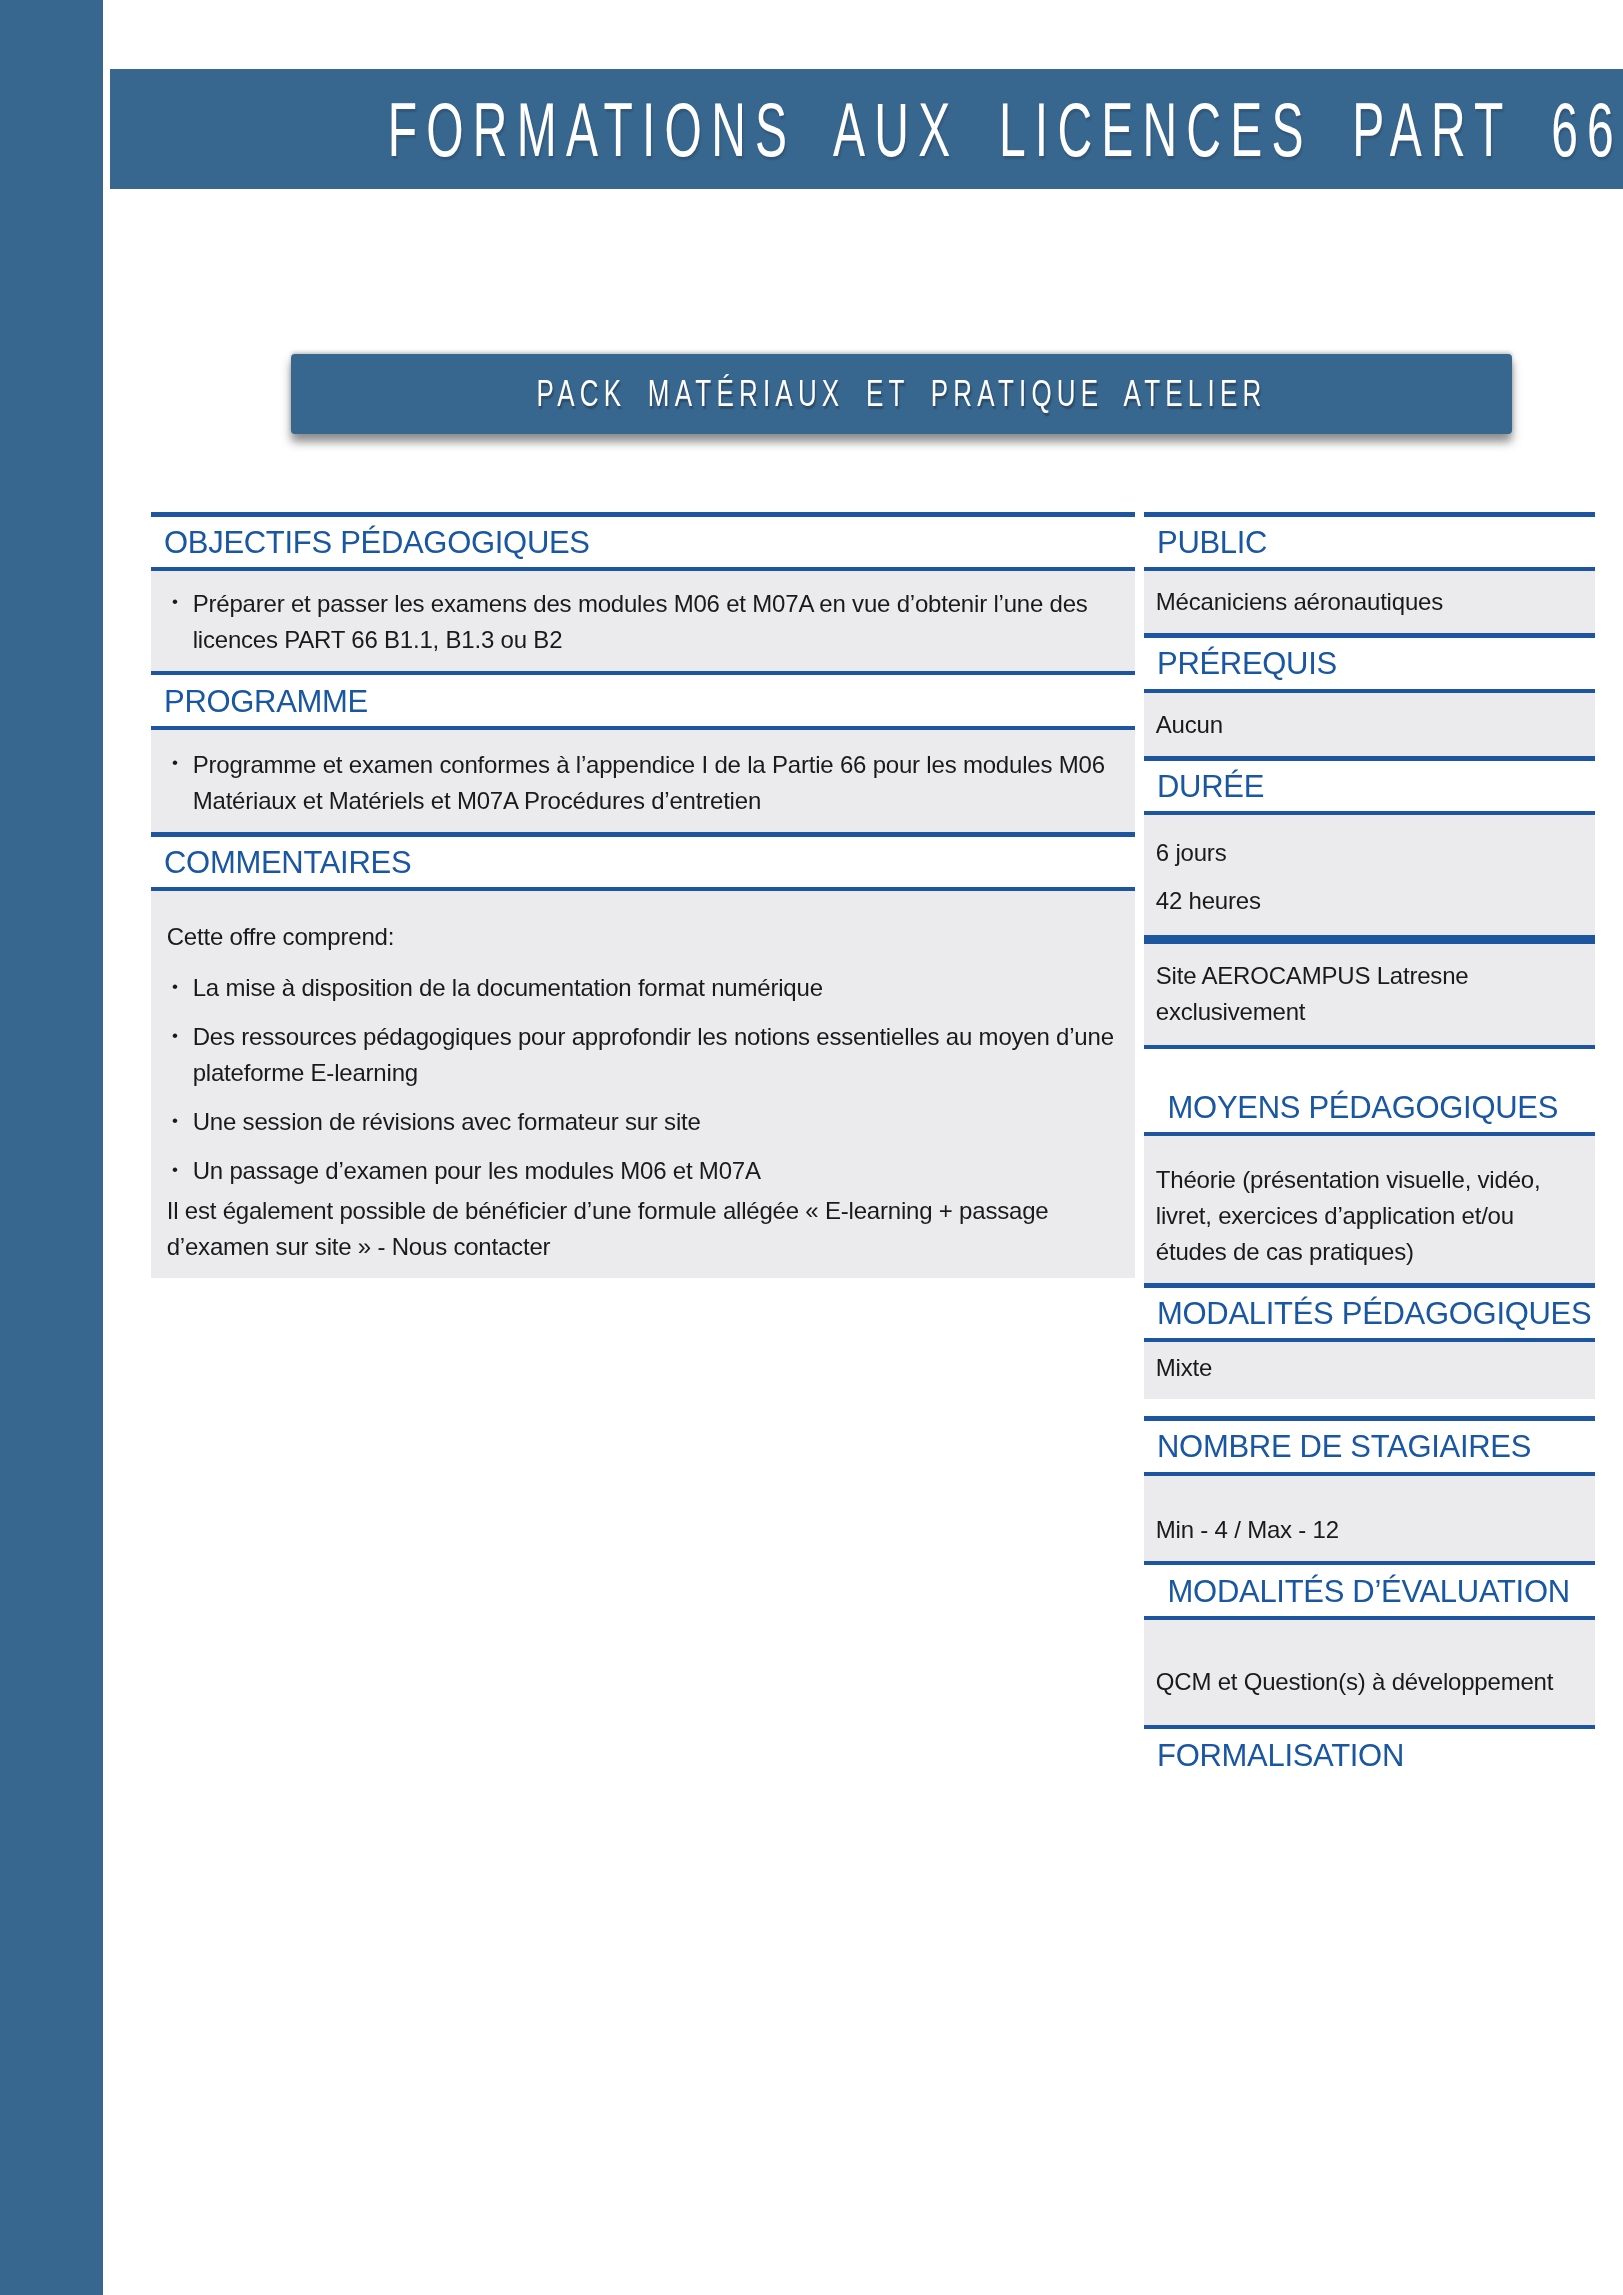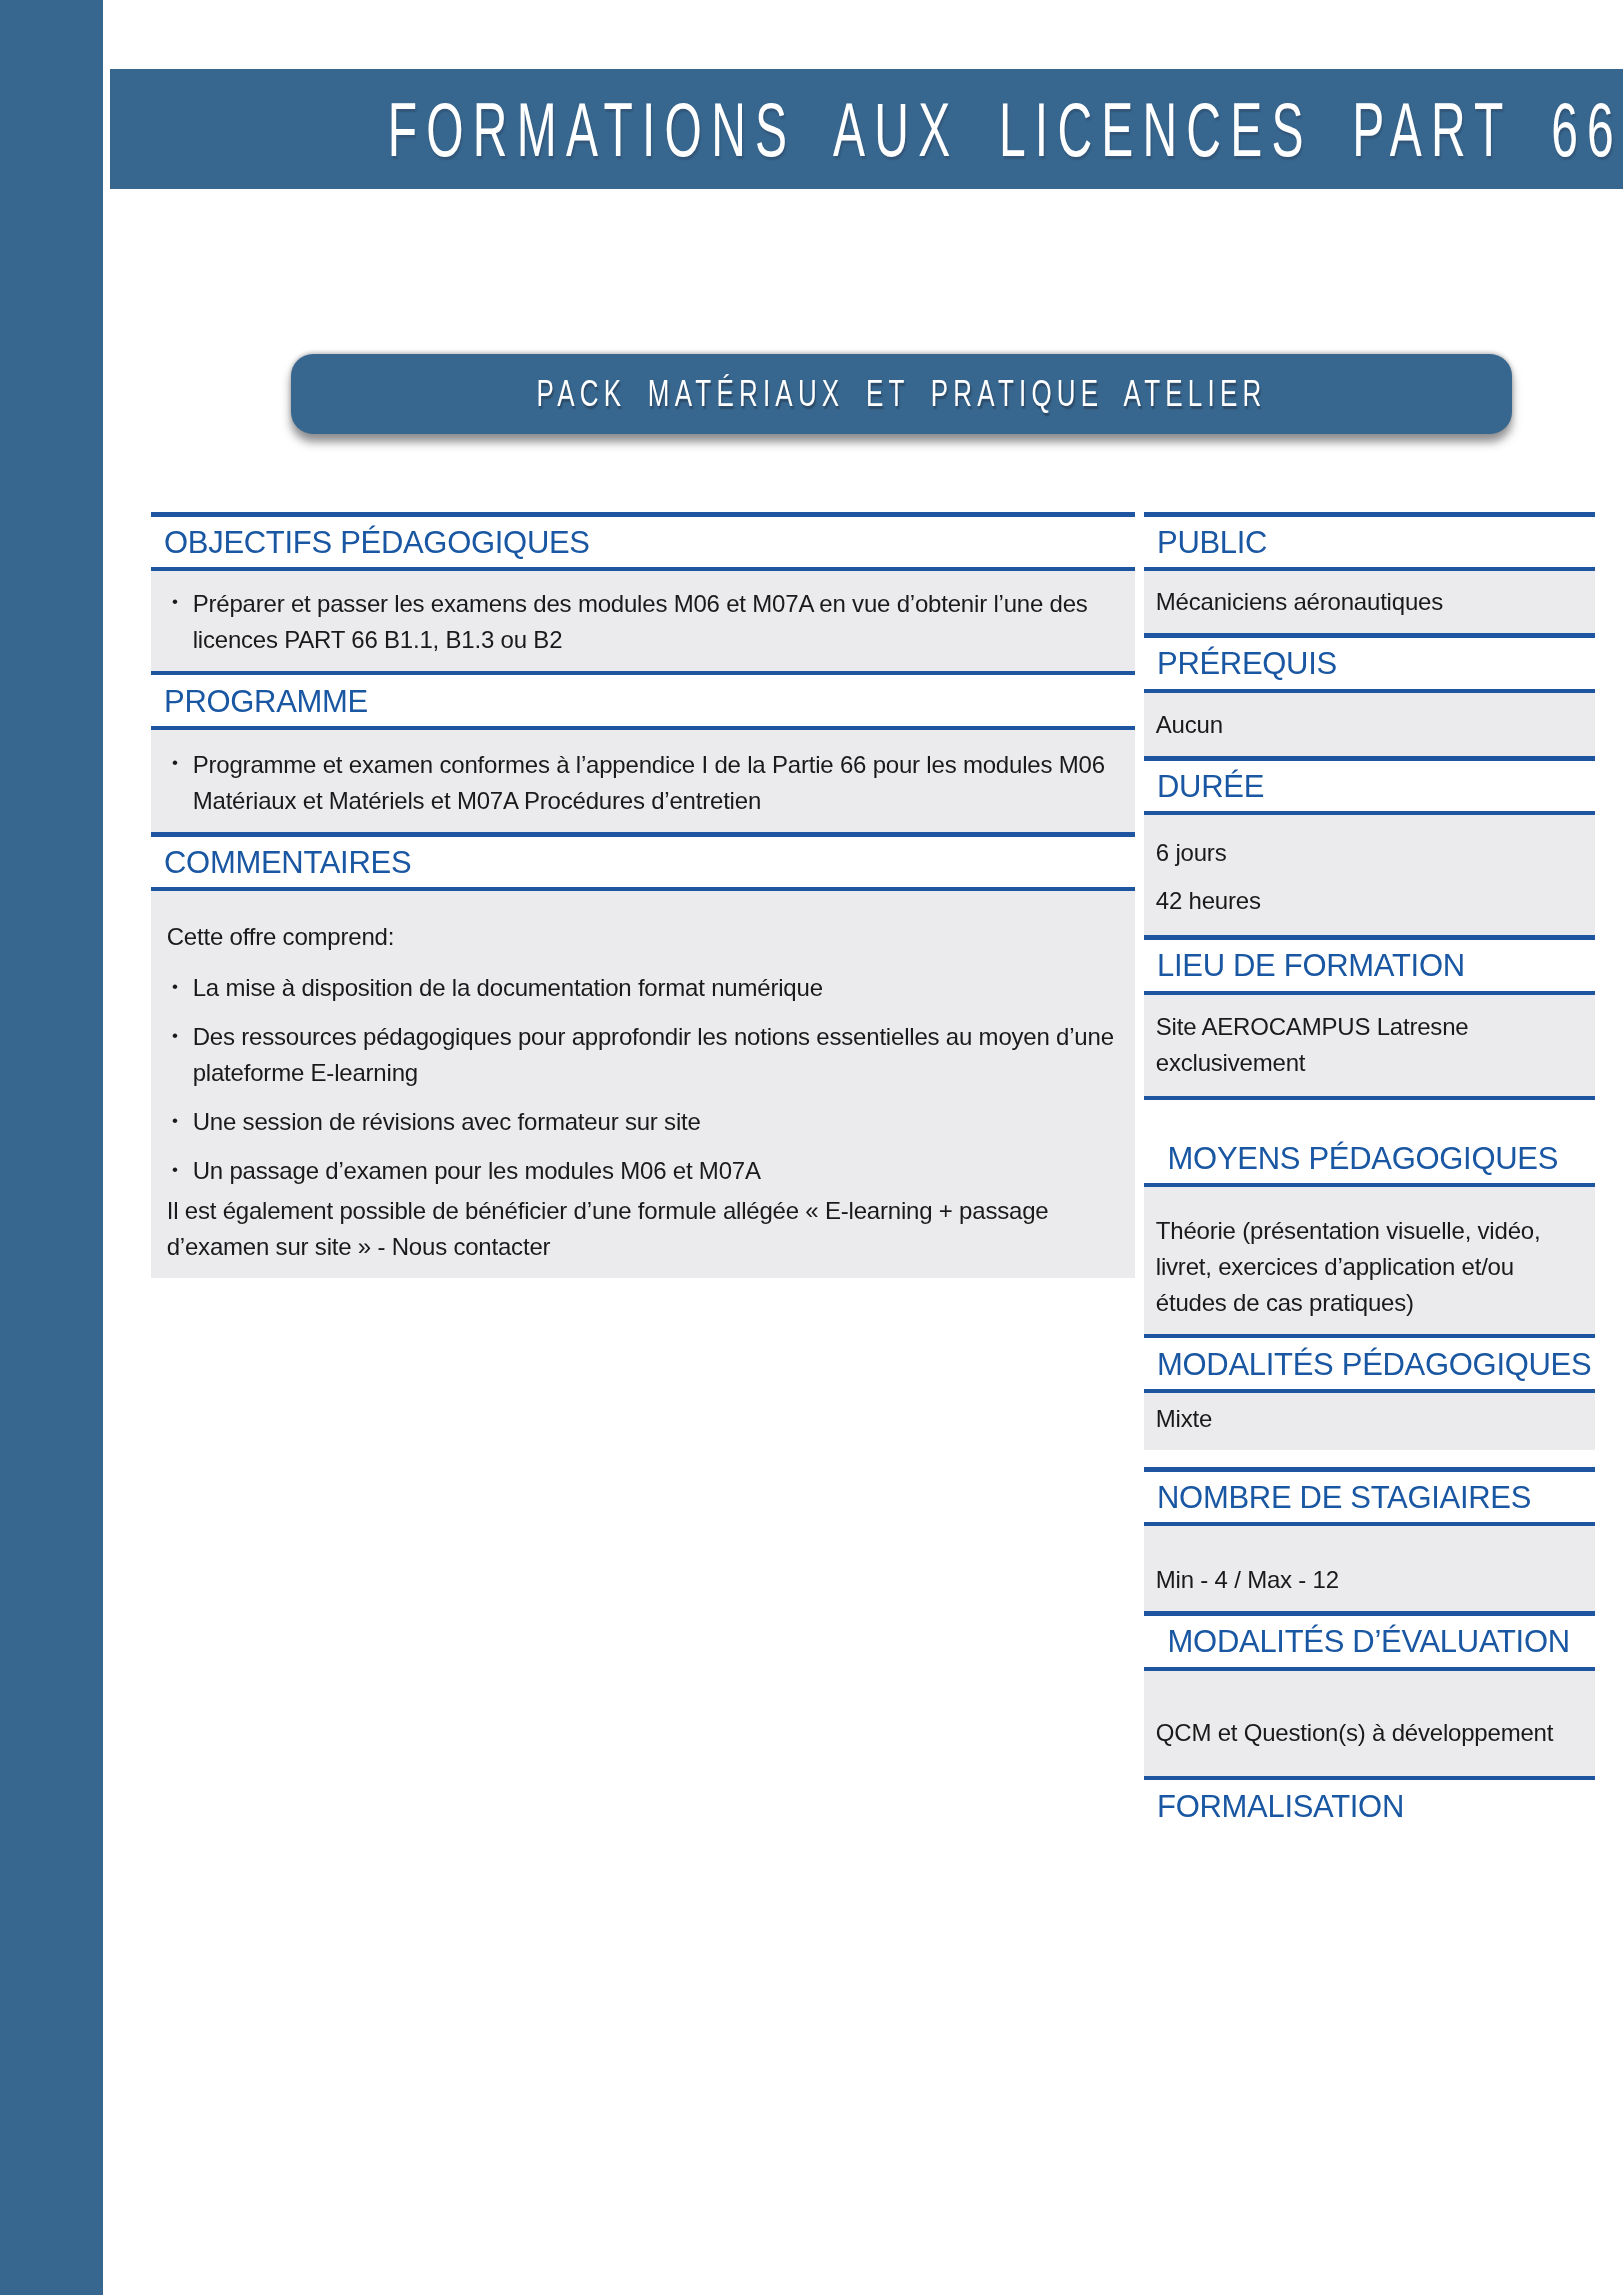--- a/index.html
+++ b/index.html
@@ -33,21 +33,21 @@
     transform:scaleY(1.6);
     transform-origin:left center;
     padding-left:17px;
     text-shadow:1.3px 2px 1.3px rgba(40,40,60,.25);
   }
 
   
   .banner{
     position:absolute;left:291px;top:354px;width:1221px;height:80px;
     background:var(--steel-blue);
-    border-radius:22px;
+    border-radius:4px;
     box-shadow:0 7.9px 9.2px rgba(50,50,55,.55), 0 -2px 3.9px rgba(50,50,55,.25);
     display:flex;align-items:center;justify-content:center;
   }
   .banner-title{
     display:inline-block;
     color:#fff;
     font-size:26px;
     letter-spacing:5.2px;
     word-spacing:9.2px;
     white-space:nowrap;
@@ -156,21 +156,20 @@
         <div class="box" style="min-height: 67px; padding-top: 14.4px;">
           <p class="line">Aucun</p>
         </div>
         <div class="rule"></div>
         <h2 class="sec-heading">DURÉE</h2>
         <div class="box" style="min-height: 124px; padding-top: 19.6px;">
           <p class="line">6 jours</p>
           <p class="line">42 heures</p>
         </div>
         <div class="rule"></div>
-        <h2 class="sec-heading">LIEU DE FORMATION</h2>
         <div class="box" style="min-height: 105px; padding-top: 14.4px;">
           <p class="line">Site AEROCAMPUS Latresne exclusivement</p>
         </div>
         <div class="rule"></div>
         <h2 class="sec-heading" style="padding-left: 23.6px; margin-top: 32px;">MOYENS PÉDAGOGIQUES</h2>
         <div class="box" style="min-height: 142px; padding-top: 26px;">
           <p class="line">Théorie (présentation visuelle, vidéo, livret, exercices d’application et/ou études de cas pratiques)</p>
         </div>
         <div class="rule"></div>
         <h2 class="sec-heading">MODALITÉS PÉDAGOGIQUES</h2>

